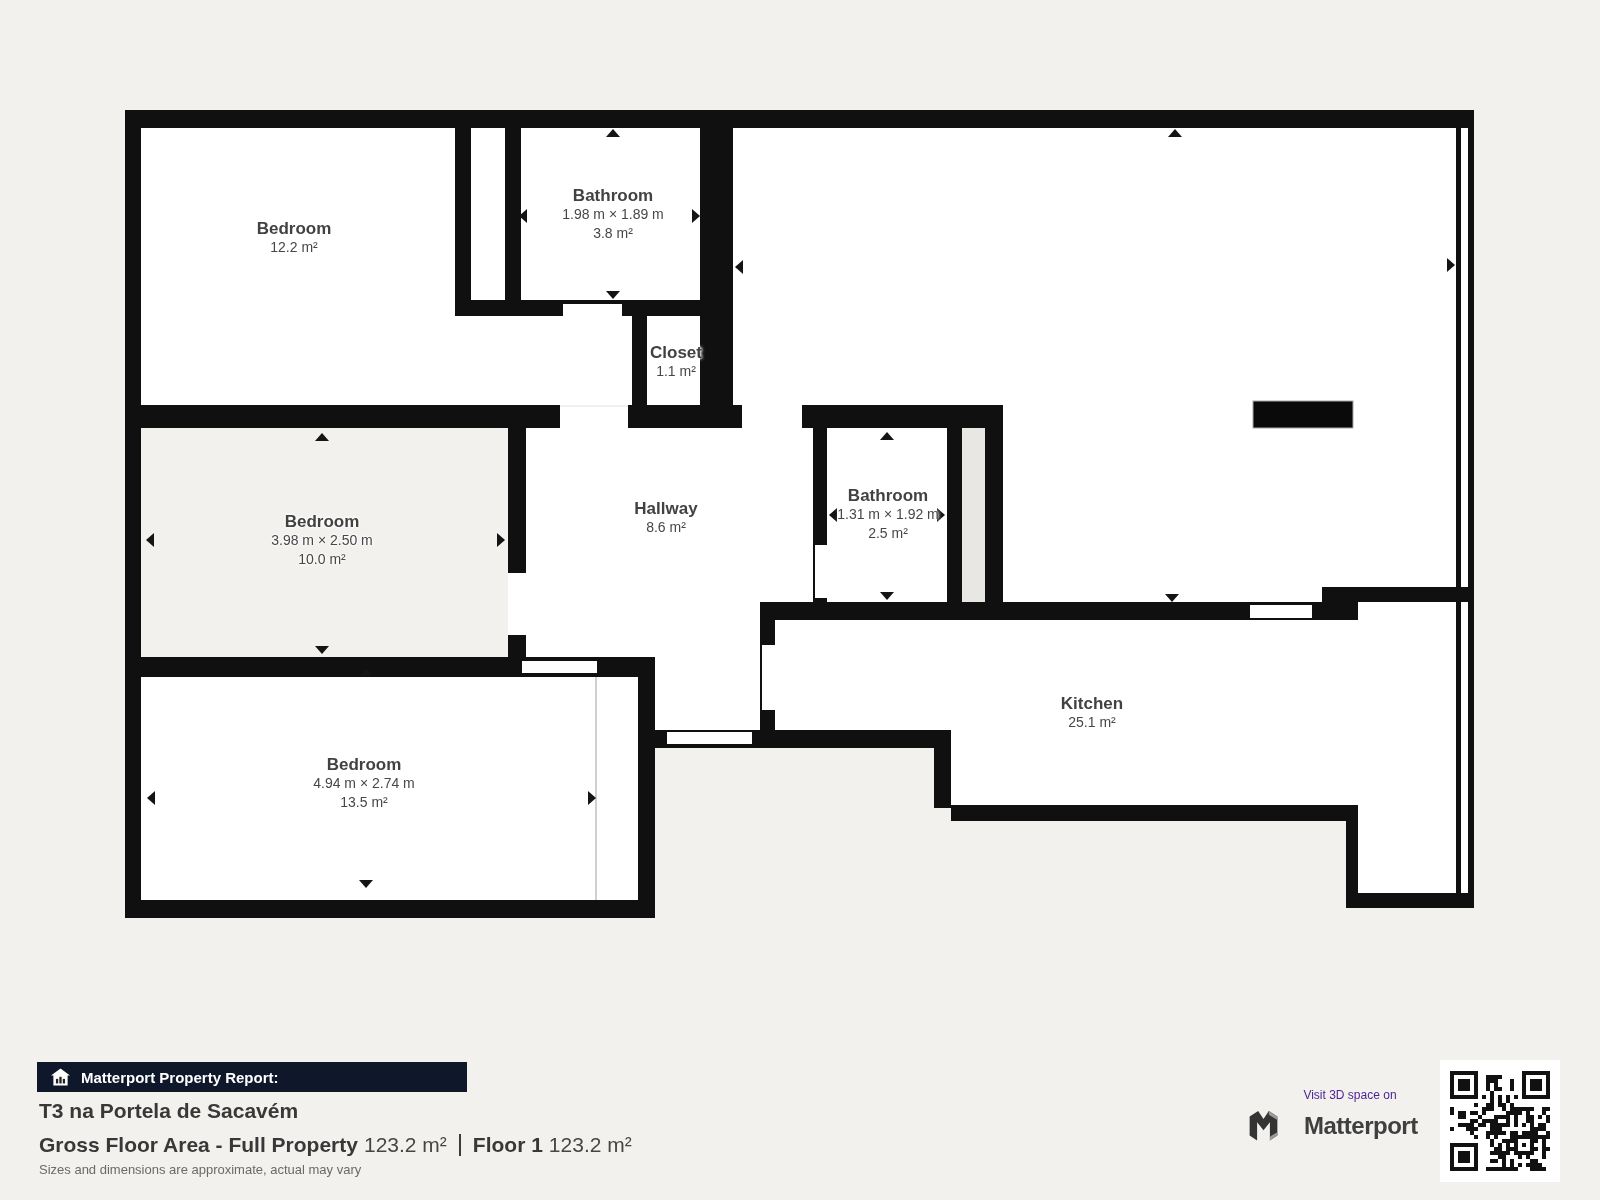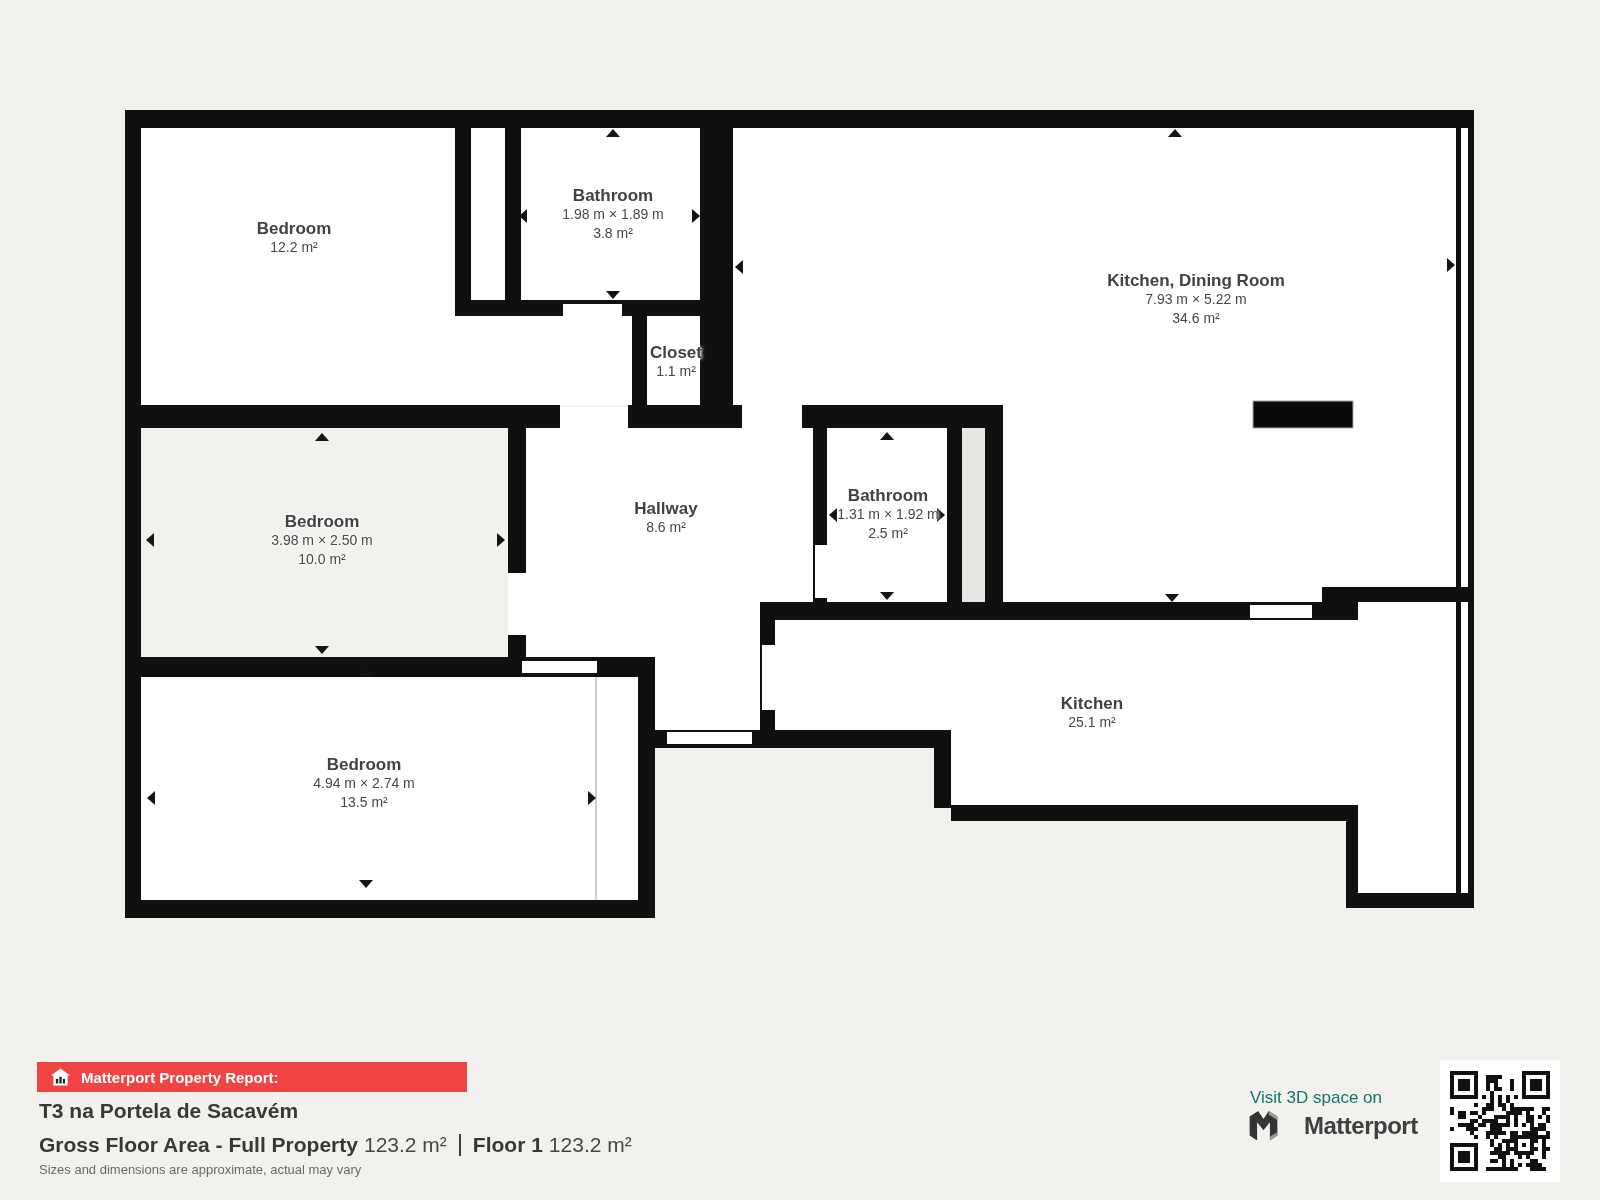--- a/index.html
+++ b/index.html
@@ -19,42 +19,42 @@
   .room-label div:empty{display:none;}
   .aw{position:absolute;background:#141414;z-index:4;}
   .aw.up{width:14px;height:8px;clip-path:polygon(50% 0,100% 100%,0 100%);}
   .aw.down{width:14px;height:8px;clip-path:polygon(0 0,100% 0,50% 100%);}
   .aw.left{width:8px;height:14px;clip-path:polygon(100% 0,100% 100%,0 50%);}
   .aw.right{width:8px;height:14px;clip-path:polygon(0 0,100% 50%,0 100%);}
 
   
   .badge-bar{
     position:absolute;left:37px;top:1062px;width:430px;height:30px;
-    background:#ef4444;display:flex;align-items:center;z-index:6;
+    background:#0f172a;display:flex;align-items:center;z-index:6;
   }
   .badge-bar .house{margin-left:14px;margin-right:11px;display:flex;}
   .badge-bar .badge-text{color:#ffffff;font-weight:bold;font-size:15px;}
   .prop-title{
     position:absolute;left:39px;top:1099px;font-size:21px;font-weight:bold;color:#383838;z-index:6;
   }
   .stats-row{
     position:absolute;left:39px;top:1133px;display:flex;align-items:center;z-index:6;
     font-size:21px;color:#464646;
   }
   .stats-row b{color:#383838;}
   .stats-row .sep{width:2px;height:22px;background:#3c3c3c;margin:0 12px;}
   .stats-row .val{margin-left:6px;}
   .disclaimer{
     position:absolute;left:39px;top:1162px;font-size:13px;color:#6a6a6a;z-index:6;
   }
 
   
   .visit-text{
-    position:absolute;left:1250px;top:1088px;width:200px;text-align:left;
-    font-size:17px;color:#0f766e;z-index:6;
+    position:absolute;left:1250px;top:1088px;width:200px;text-align:center;
+    font-size:12px;color:#4c1d95;z-index:6;
   }
   .mp-logo-row{
     position:absolute;left:1248px;top:1110px;display:flex;align-items:center;z-index:6;
   }
   .mp-logo-row .wordmark{
     font-size:24px;font-weight:bold;color:#3f3f3f;letter-spacing:-0.5px;margin-left:25px;
   }
   .qr-box{
     position:absolute;left:1440px;top:1060px;width:120px;height:122px;background:#ffffff;z-index:6;
   }
@@ -135,25 +135,20 @@
 
   <div class="room-label" style="left:294px;top:238px">
     <div class="rname">Bedroom</div>
 
     <div class="rarea">12.2 m²</div>
   </div>
   <div class="room-label" style="left:613px;top:214px">
     <div class="rname">Bathroom</div>
     <div class="rdims">1.98 m × 1.89 m</div>
     <div class="rarea">3.8 m²</div>
-  </div>
-  <div class="room-label" style="left:1196px;top:299px">
-    <div class="rname">Kitchen, Dining Room</div>
-    <div class="rdims">7.93 m × 5.22 m</div>
-    <div class="rarea">34.6 m²</div>
   </div>
   <div class="room-label" style="left:676px;top:362px">
     <div class="rname">Closet</div>
 
     <div class="rarea">1.1 m²</div>
   </div>
   <div class="room-label" style="left:322px;top:540px">
     <div class="rname">Bedroom</div>
     <div class="rdims">3.98 m × 2.50 m</div>
     <div class="rarea">10.0 m²</div>

